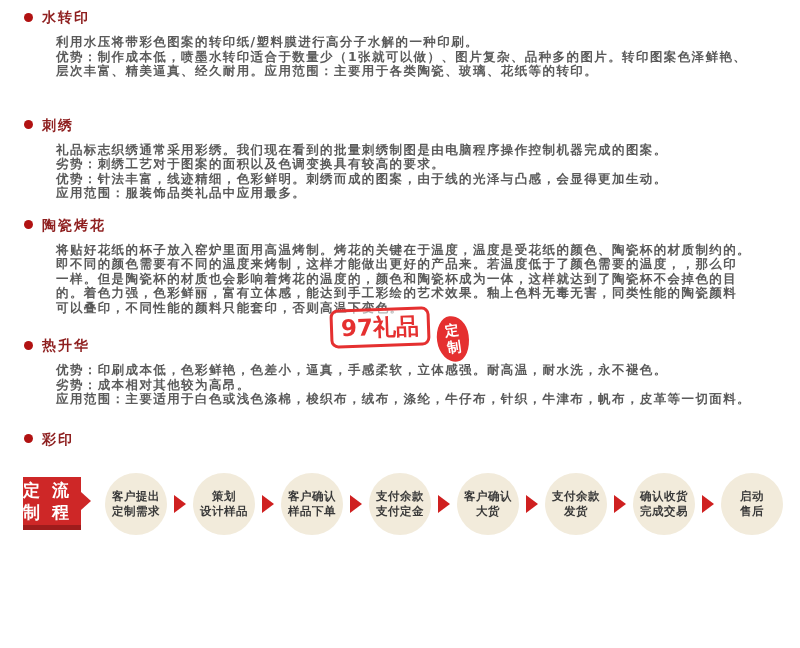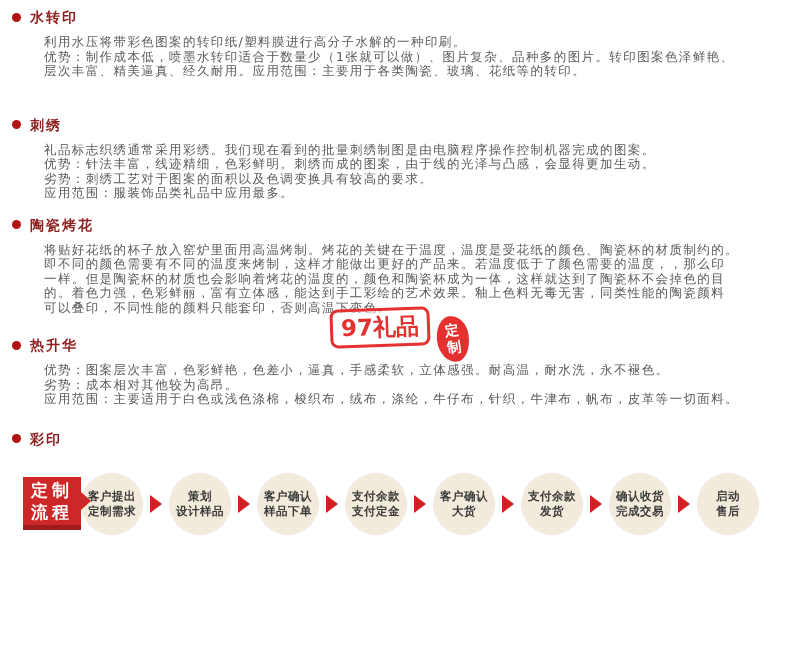--- a/index.html
+++ b/index.html
@@ -1,35 +1,35 @@
 <!DOCTYPE html>
 <html><head>
 <meta charset="utf-8">
 <style>
   html,body{margin:0;padding:0;}
   body{
     width:800px;height:648px;background:#ffffff;position:relative;overflow:hidden;
     font-family:"DejaVu Sans",sans-serif;
   }
   
-  .section{padding-left:12px;}
+  .section{padding-left:24px;}
   .s1{margin-top:8px;}
   .s2{margin-top:37px;}
   .s3{margin-top:15px;}
   .s4{margin-top:21px;}
   .s5{margin-top:23px;}
   .sec-head{display:flex;align-items:center;height:18px;}
   .bullet{
     width:9px;height:9px;border-radius:50%;background:#b11212;
     display:inline-block;margin-right:9px;flex:0 0 auto;
   }
   .sec-title{
     color:#8e1f1f;font-size:14px;font-weight:bold;letter-spacing:2px;line-height:18px;
   }
-  .sec-body{margin:9px 0 0 32px;}
+  .sec-body{margin:9px 0 0 32px;font-weight:bold;}
   .bline{
     color:#5a5a5a;font-size:12.5px;line-height:14.5px;letter-spacing:1.4px;
     white-space:nowrap;
   }
   
   .wm-box{
     position:absolute;left:330px;top:308px;width:94px;height:33px;z-index:5;
     border:3px solid #e53030;border-radius:8px;background:rgba(255,255,255,0.55);
     color:#e53030;font-size:23px;font-weight:bold;letter-spacing:0px;
     display:flex;align-items:center;justify-content:center;transform:rotate(-2deg);
@@ -41,22 +41,22 @@
     display:flex;flex-direction:column;align-items:center;justify-content:center;
     transform:rotate(-8deg);
   }
   
   .flow{
     margin:20px 0 0 23px;display:flex;align-items:center;height:72px;
   }
   .flow-box{
     width:58px;height:48px;background:#ce2727;border-bottom:5px solid #9e1c1c;
     color:#ffffff;font-size:17px;font-weight:bold;letter-spacing:4px;line-height:22px;
-    display:flex;flex-direction:column;align-items:center;justify-content:center;
-    position:relative;flex:0 0 auto;
+    display:flex;flex-direction:row;align-items:center;justify-content:center;
+    position:relative;margin-right:24px;flex:0 0 auto;
   }
   .flow-box::after{
     content:"";position:absolute;right:-10px;top:50%;transform:translateY(-50%);
     border-top:9px solid transparent;border-bottom:9px solid transparent;
     border-left:10px solid #ce2727;
   }
   .step{
     width:62px;height:62px;border-radius:50%;background:#f2ebdb;flex:0 0 auto;
     display:flex;flex-direction:column;align-items:center;justify-content:center;
     text-align:center;color:#3a3a3a;font-size:11.5px;font-weight:bold;line-height:15px;
@@ -83,22 +83,22 @@
   </div>
 </div>
 
 <div class="section s2">
   <div class="sec-head">
     <span class="bullet"></span>
     <span class="sec-title">刺绣</span>
   </div>
   <div class="sec-body">
     <div class="bline">礼品标志织绣通常采用彩绣。我们现在看到的批量刺绣制图是由电脑程序操作控制机器完成的图案。</div>
+    <div class="bline">劣势：刺绣工艺对于图案的面积以及色调变换具有较高的要求。</div>
     <div class="bline">优势：针法丰富，线迹精细，色彩鲜明。刺绣而成的图案，由于线的光泽与凸感，会显得更加生动。</div>
-    <div class="bline">劣势：刺绣工艺对于图案的面积以及色调变换具有较高的要求。</div>
     <div class="bline">应用范围：服装饰品类礼品中应用最多。</div>
   </div>
 </div>
 
 <div class="section s3">
   <div class="sec-head">
     <span class="bullet"></span>
     <span class="sec-title">陶瓷烤花</span>
   </div>
   <div class="sec-body">
@@ -115,21 +115,21 @@
   <span>定</span>
   <span>制</span>
 </div>
 
 <div class="section s4">
   <div class="sec-head">
     <span class="bullet"></span>
     <span class="sec-title">热升华</span>
   </div>
   <div class="sec-body">
-    <div class="bline">优势：图案层次丰富，色彩鲜艳，色差小，逼真，手感柔软，立体感强。耐高温，耐水洗，永不褪色。</div>
+    <div class="bline">优势：印刷成本低，色彩鲜艳，色差小，逼真，手感柔软，立体感强。耐高温，耐水洗，永不褪色。</div>
     <div class="bline">劣势：成本相对其他较为高昂。</div>
     <div class="bline">应用范围：主要适用于白色或浅色涤棉，梭织布，绒布，涤纶，牛仔布，针织，牛津布，帆布，皮革等一切面料。</div>
   </div>
 </div>
 
 <div class="section s5">
   <div class="sec-head">
     <span class="bullet"></span>
     <span class="sec-title">彩印</span>
   </div>

